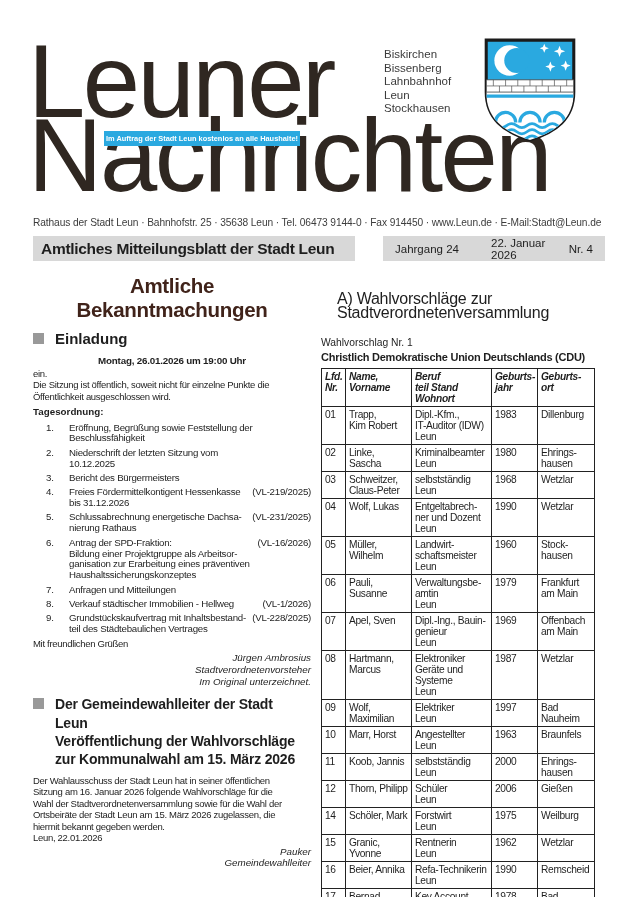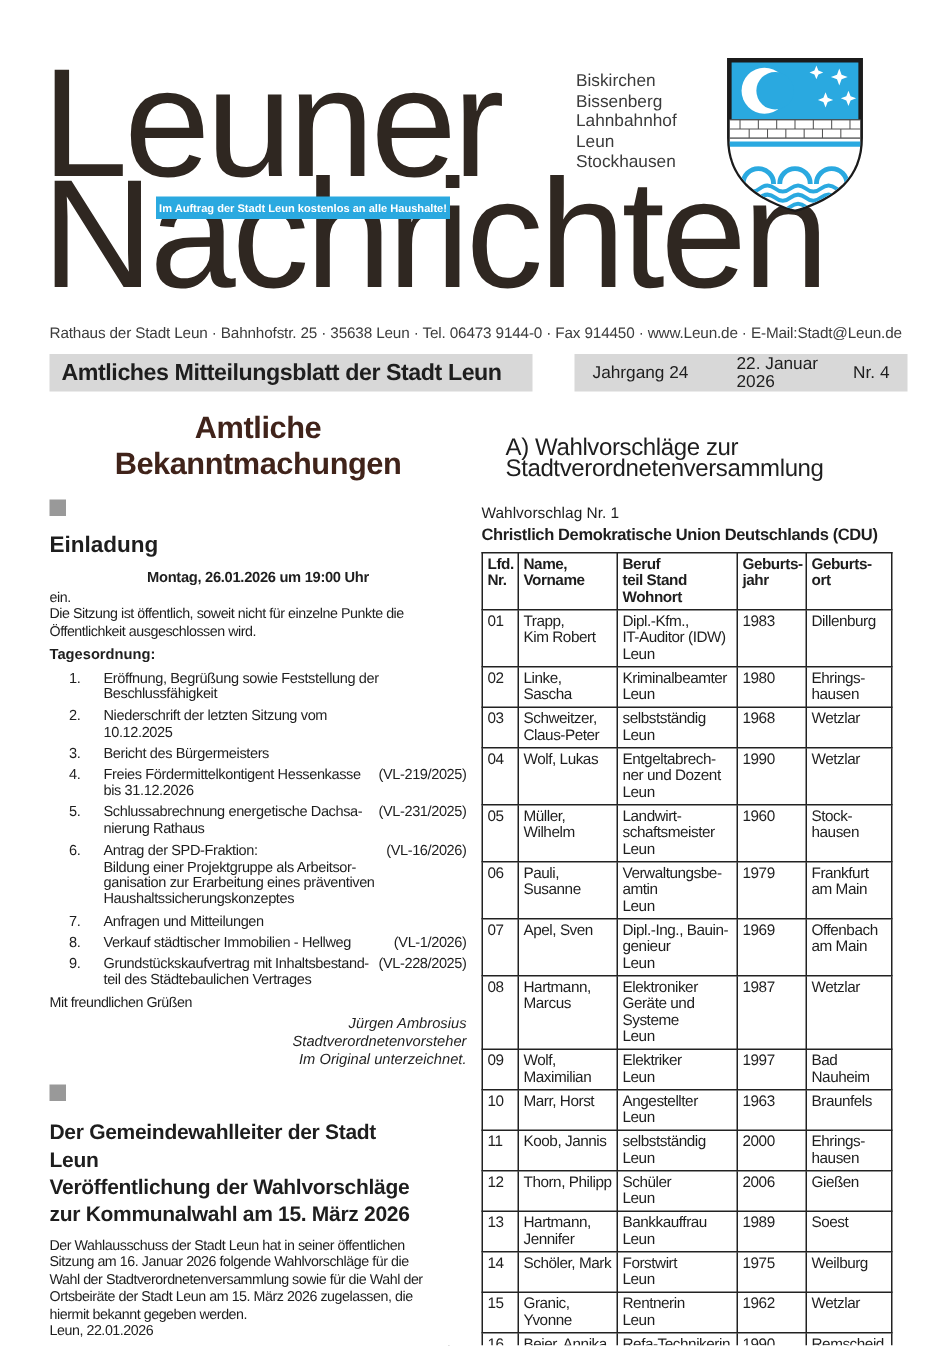--- a/index.html
+++ b/index.html
@@ -30,21 +30,21 @@
   .bar-meta .n{width:42px;text-align:right;}
 
   
   .col-left{position:absolute;left:33px;top:272px;width:278px;}
   .col-right{position:absolute;left:321px;top:276px;width:288px;}
   p{margin:0;}
 
   .main-heading{margin:2px 0 8px;text-align:center;font-weight:bold;font-size:20.5px;
         letter-spacing:-0.3px;color:var(--section-heading,#40231a);}
   .section-head{display:flex;gap:11px;align-items:flex-start;font-weight:bold;
-        font-size:15px;line-height:18px;margin:4px 0 7px;flex-direction:column;}
+        font-size:15px;line-height:18px;margin:4px 0 7px;}
   .bullet{width:11px;height:11px;background:var(--bullet-gray,#999);margin-top:3px;flex:none;}
 
   .body-text{font-size:9.5px;line-height:11.5px;letter-spacing:-0.3px;white-space:pre-line;}
   .center-bold{text-align:center;font-weight:bold;font-size:9.8px;line-height:12.5px;letter-spacing:-0.2px;}
   .agenda-label{font-weight:bold;font-size:9.8px;line-height:11.5px;margin:4px 0 5px;}
 
   .agenda{margin:0 0 3px;}
   .agenda-item{position:relative;display:grid;grid-template-columns:36px 1fr;
         font-size:9.7px;line-height:10.9px;letter-spacing:-0.25px;margin-bottom:3.4px;}
   .agenda-num{padding-left:13px;}
@@ -59,21 +59,21 @@
   .sig2{margin-top:2px;}
 
   
   .r-head{margin:16px;font-weight:normal;font-size:16px;line-height:14px;letter-spacing:-0.25px;}
   .r-sub{font-size:10.3px;line-height:14px;}
   .r-party{margin:0 0 4px;font-weight:bold;font-size:11px;line-height:14px;letter-spacing:-0.25px;}
   .wtable{border-collapse:collapse;table-layout:fixed;width:273px;margin-top:3px;}
   .wtable th,.wtable td{border:1px solid #222;vertical-align:top;text-align:left;
         font-size:10.2px;line-height:11px;letter-spacing:-0.3px;
         padding:2px 2px 2px 3px;white-space:pre-line;overflow:hidden;}
-  .wtable th{font-weight:bold;}
+  .wtable th{font-weight:bold;font-style:italic;}
   col.c0{width:24px;} col.c1{width:66px;} col.c2{width:80px;} col.c3{width:46px;} col.c4{width:57px;}
 </style>
 </head>
 <body>
 
 <div class="page" data-name="newspaper-page">
 
   <div class="masthead-line m1" data-name="masthead-title-line1">Leuner</div>
   <div class="masthead-line m2" data-name="masthead-title-line2">Nachrichten</div>
   <div class="banner" data-name="distribution-banner">Im Auftrag der Stadt Leun kostenlos an alle Haushalte!</div>
@@ -351,29 +351,20 @@
           </tr>
           <tr data-name="table-row">
             <td data-name="table-cell">12</td>
             <td data-name="table-cell">Thorn, Philipp</td>
             <td data-name="table-cell">Schüler
 Leun</td>
             <td data-name="table-cell">2006</td>
             <td data-name="table-cell">Gießen</td>
           </tr>
           <tr data-name="table-row">
-            <td data-name="table-cell">13</td>
-            <td data-name="table-cell">Hartmann,
-Jennifer</td>
-            <td data-name="table-cell">Bankkauffrau
-Leun</td>
-            <td data-name="table-cell">1989</td>
-            <td data-name="table-cell">Soest</td>
-          </tr>
-          <tr data-name="table-row">
             <td data-name="table-cell">14</td>
             <td data-name="table-cell">Schöler, Mark</td>
             <td data-name="table-cell">Forstwirt
 Leun</td>
             <td data-name="table-cell">1975</td>
             <td data-name="table-cell">Weilburg</td>
           </tr>
           <tr data-name="table-row">
             <td data-name="table-cell">15</td>
             <td data-name="table-cell">Granic,

